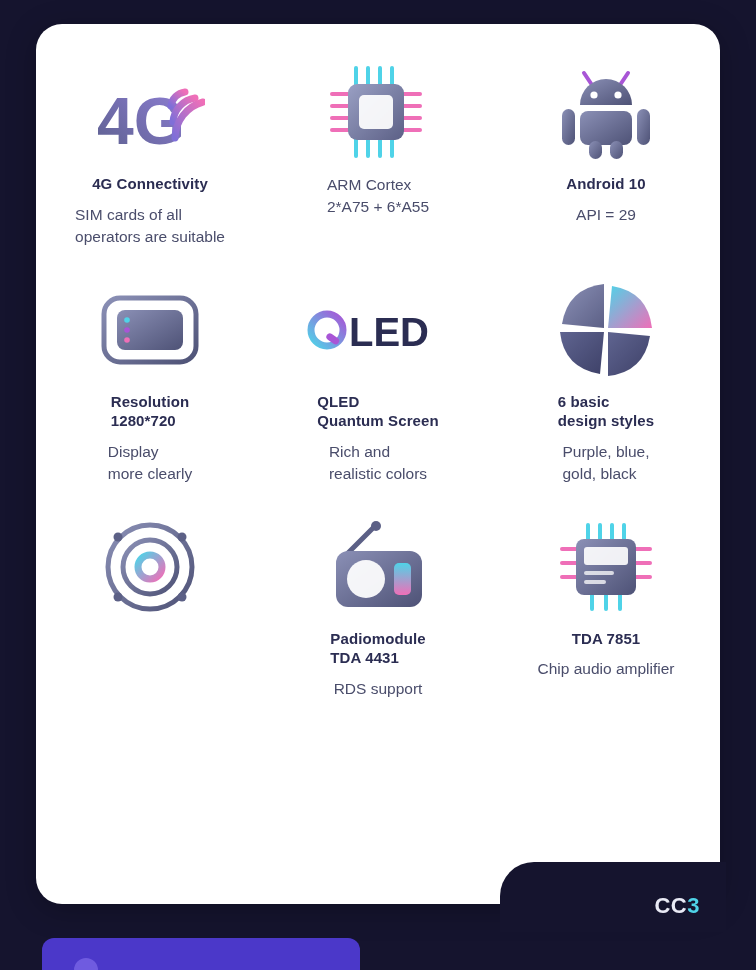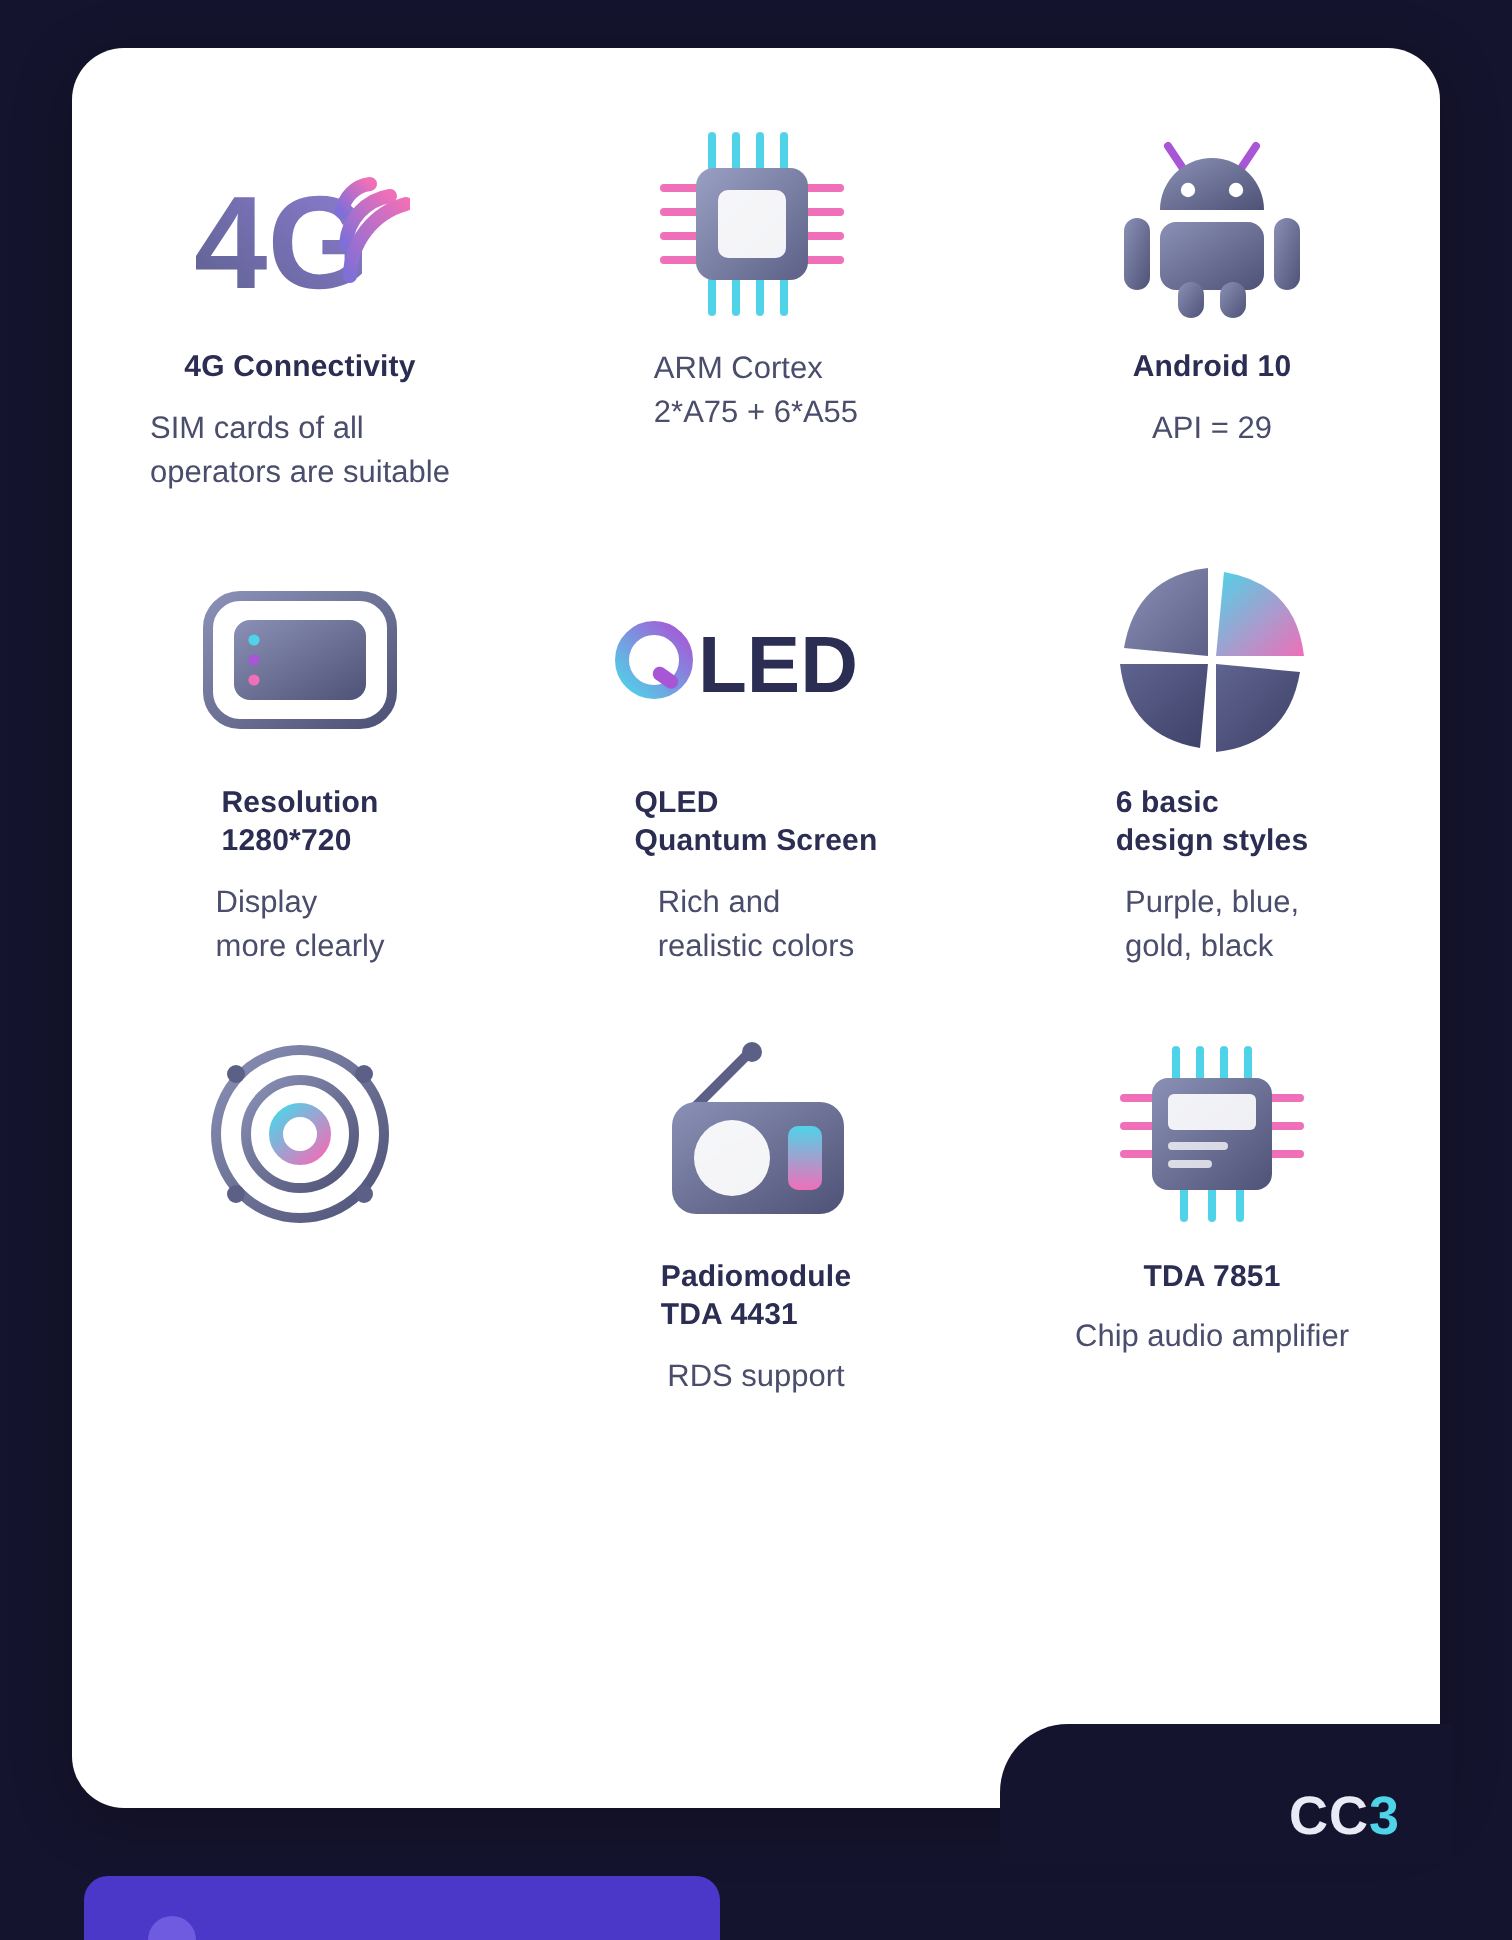--- a/index.html
+++ b/index.html
@@ -76,21 +76,21 @@
     font-size: 15.5px;
     color: #4a4d6b;
     line-height: 1.42;
     margin-top: 10px;
   }
   
   .brand {
     position: absolute;
     right: 56px;
     top: 893px;
-    font-size: 27px;
+    font-size: 22px;
     font-weight: bold;
     letter-spacing: 0.5px;
     display: flex;
     align-items: center;
   }
   .brand .cc { color: #e9eaf5; }
   .brand .three { color: #4fd3e8; }
   
   .bottom-bar {
     position: absolute;

